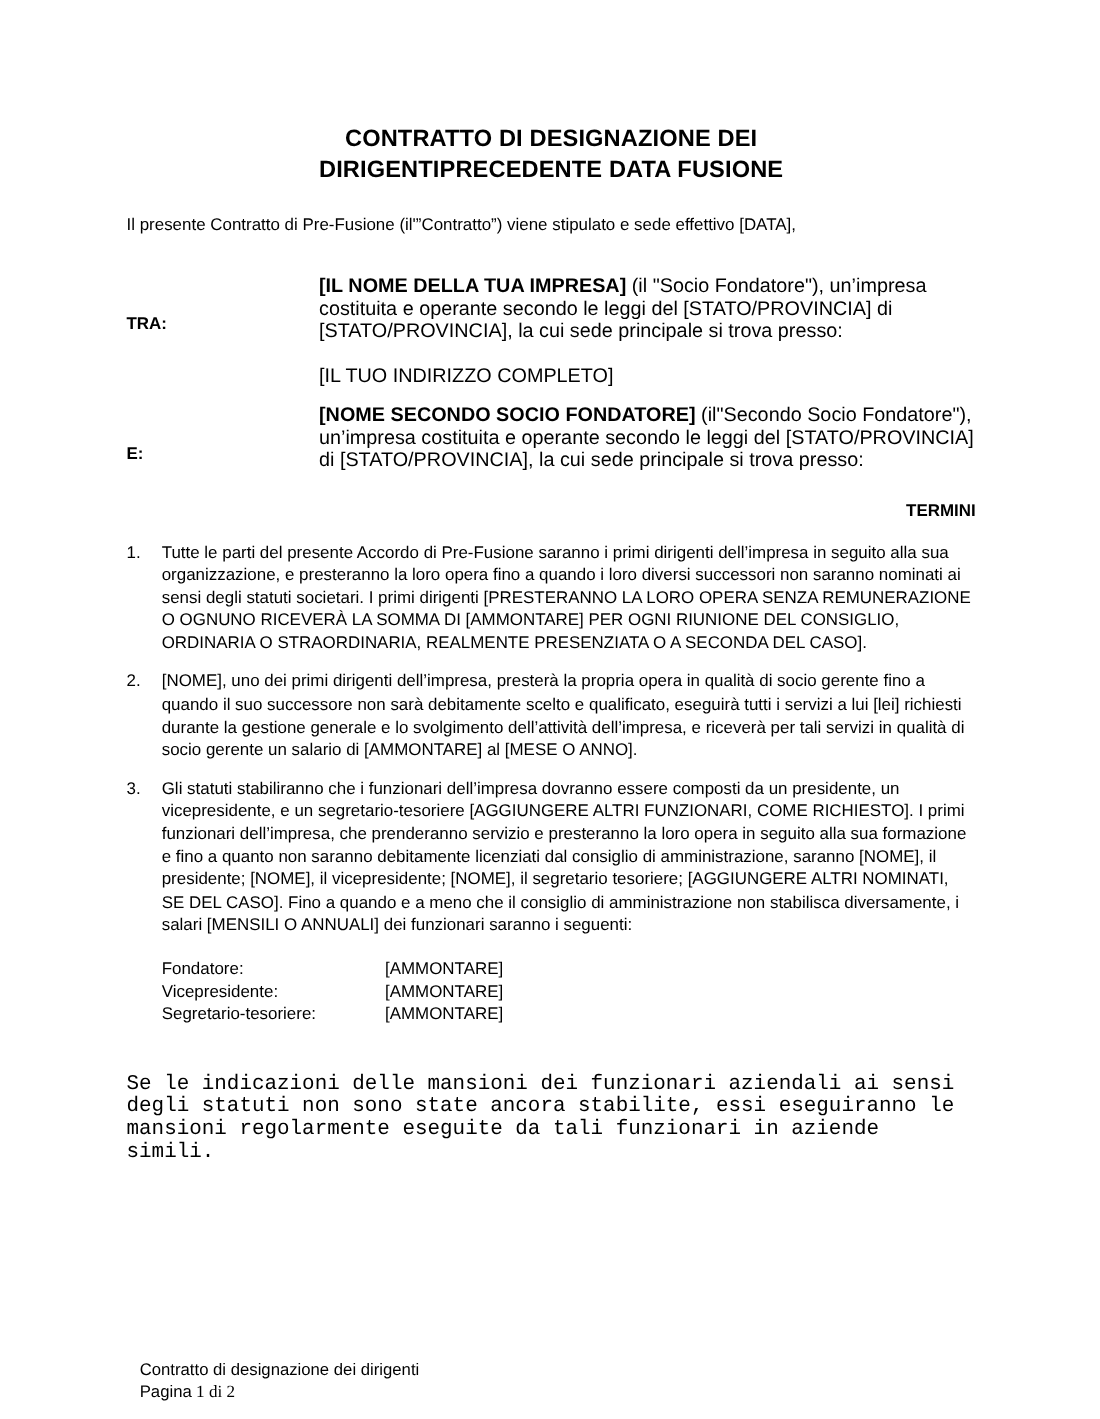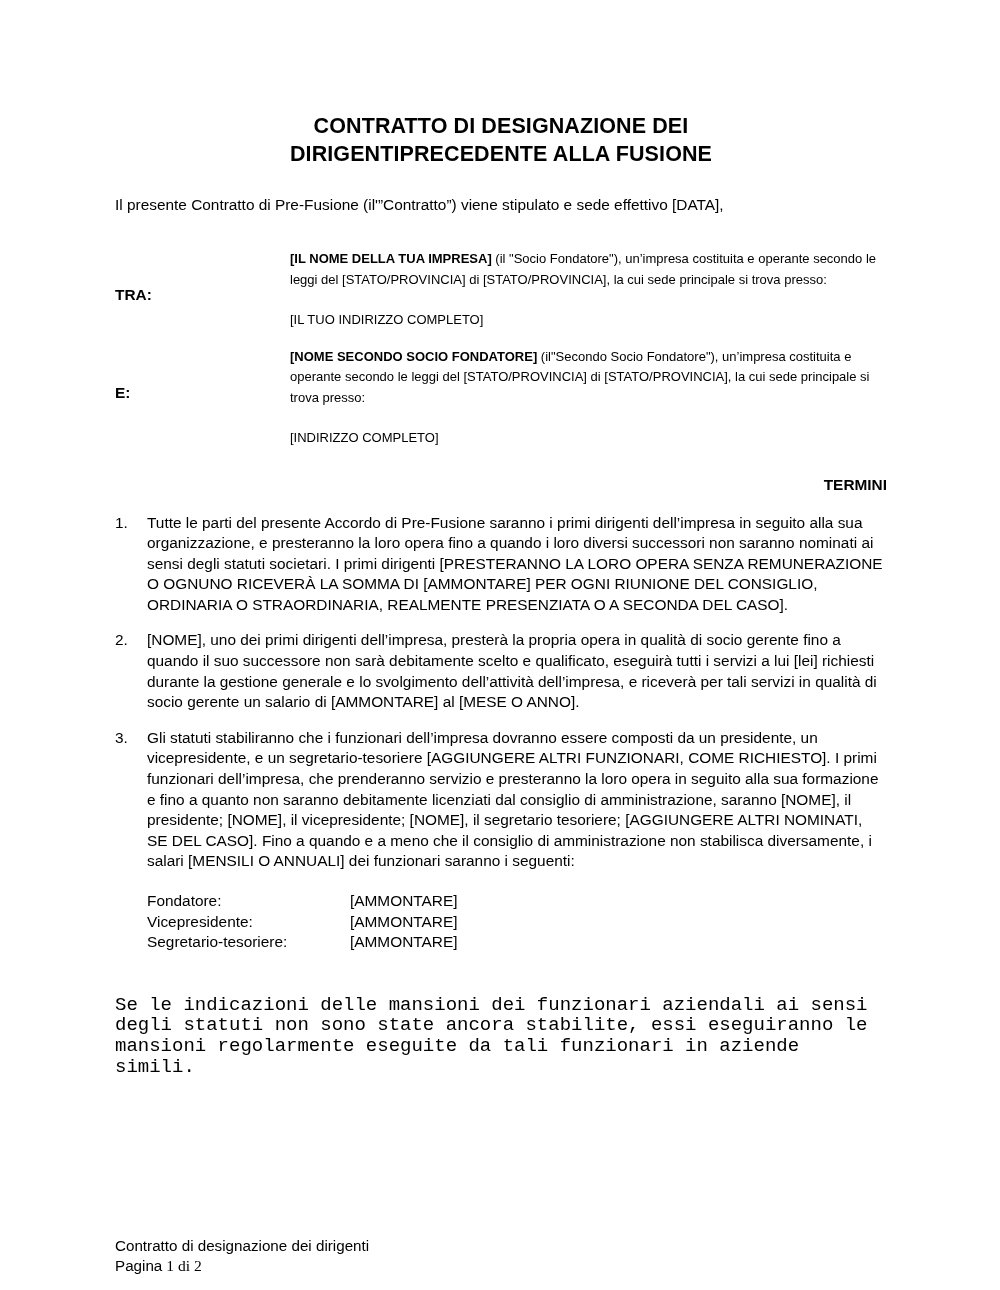--- a/index.html
+++ b/index.html
@@ -65,21 +65,21 @@
   .party-label {
     width: 175px;
     flex: 0 0 175px;
     font-size: 15.4px;
     font-weight: bold;
     line-height: 20.5px;
     margin-top: 36px;
   }
   .party-body {
     flex: 1 1 auto;
-    font-size: 13px;
+    font-size: 18px;
     line-height: 20.5px;
   }
   .party-body .strong {
     font-weight: bold;
   }
   .party-addr {
     padding-top: 20px;
   }
 
   
@@ -150,55 +150,55 @@
     display: flex;
     justify-content: space-between;
     align-items: baseline;
     font-size: 15.2px;
     line-height: 20px;
     flex-direction: column;
   }
   .footer-page {
     font-family: "Liberation Serif", serif;
     font-size: 15.6px;
+    margin-left: 12px;
   }
   .footer-page .fp-label {
     font-family: "Liberation Sans", sans-serif;
     font-size: 15.2px;
   }
 </style>
 </head>
 <body>
 
 <div class="page">
 
   <div class="content">
 
     <h1 class="doc-title">
       <span class="tline">CONTRATTO DI DESIGNAZIONE DEI</span>
-      <span class="tline">DIRIGENTIPRECEDENTE ALLA FUSIONE</span>
+      <span class="tline">DIRIGENTIPRECEDENTE DATA FUSIONE</span>
     </h1>
 
     <p class="intro">Il presente Contratto di Pre-Fusione (il'”Contratto”) viene stipulato e sede effettivo [DATA],</p>
 
     <div class="parties">
 
       <div class="party-row">
         <div class="party-label">TRA:</div>
         <div class="party-body">
           <span class="strong">[IL NOME DELLA TUA IMPRESA]</span><span> (il "Socio Fondatore"), un’impresa costituita e operante secondo le leggi del [STATO/PROVINCIA] di [STATO/PROVINCIA], la cui sede principale si trova presso:</span>
           <div class="party-addr">[IL TUO INDIRIZZO COMPLETO]</div>
         </div>
       </div>
 
       <div class="party-row">
         <div class="party-label">E:</div>
         <div class="party-body">
           <span class="strong">[NOME SECONDO SOCIO FONDATORE]</span><span> (il"Secondo Socio Fondatore"), un’impresa costituita e operante secondo le leggi del [STATO/PROVINCIA] di [STATO/PROVINCIA], la cui sede principale si trova presso:</span>
-          <div class="party-addr">[INDIRIZZO COMPLETO]</div>
         </div>
       </div>
 
     </div>
 
     <div class="terms-heading">TERMINI</div>
 
     <div class="clauses">
 
       <div class="clause">

